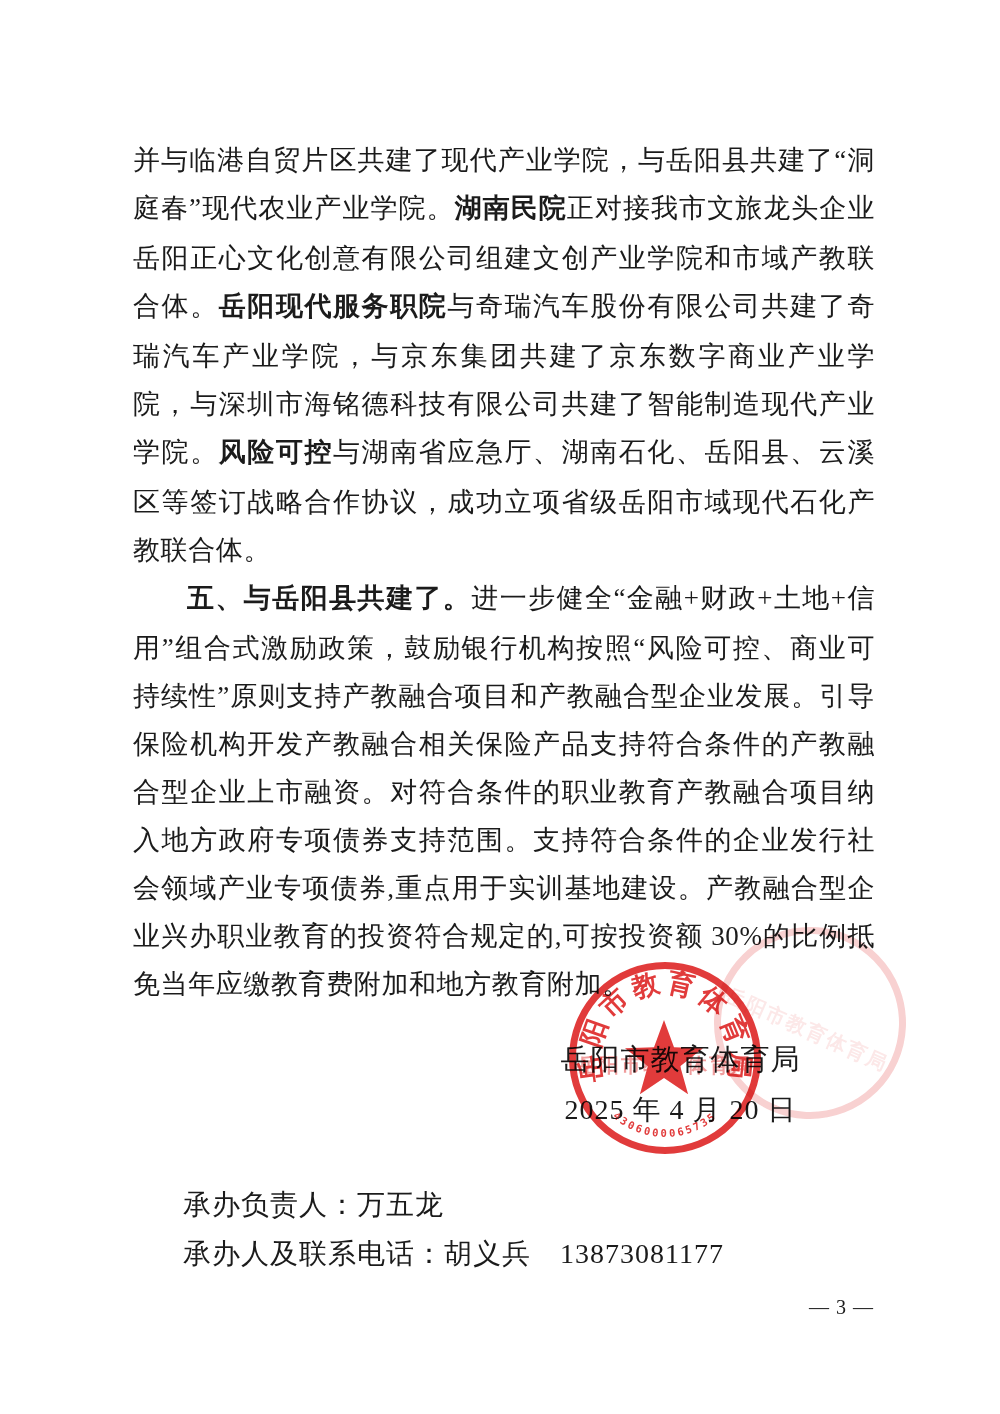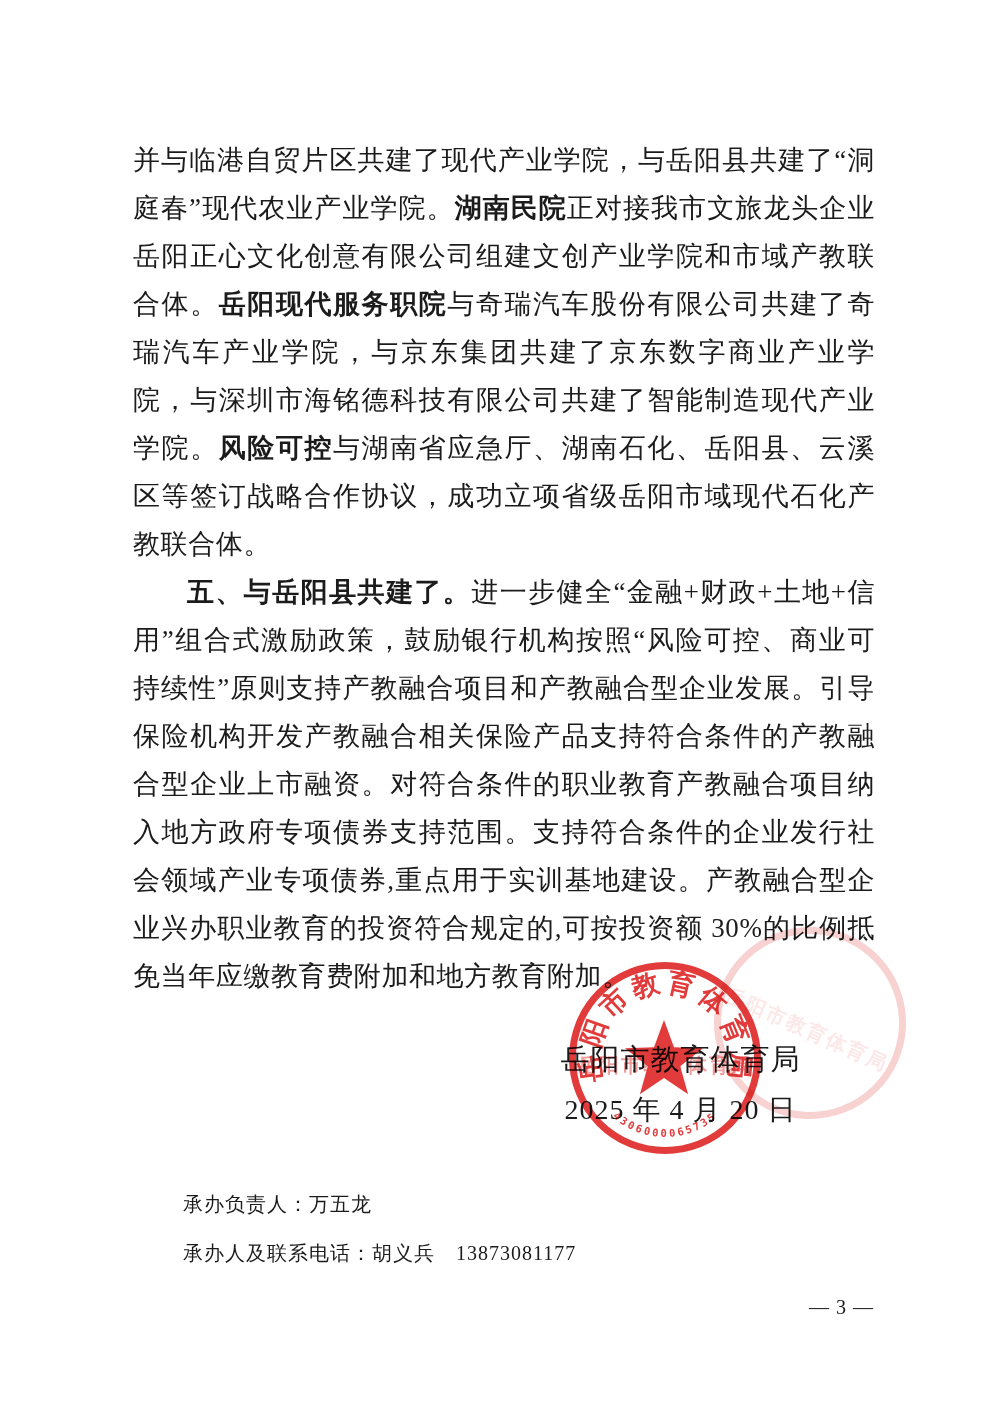--- a/index.html
+++ b/index.html
@@ -20,36 +20,36 @@
     left:133px;top:136px;width:742px;
     font-size:27px;
     line-height:48px;
     letter-spacing:0.6px;
     text-align:justify;
     color:var(--ink,#1b1b1b);
   }
   .para{text-align:justify;}
   .para.indent{text-indent:2em;}
   .para .bold{
-    font-family:Liberation Serif, serif;
+    font-family:Liberation Mono, monospace;
     font-weight:700;
   }
   .sig-org{
     position:absolute;left:508px;top:1040px;width:345px;
     font-size:29px;letter-spacing:1px;text-align:center;
     color:var(--ink,#1b1b1b);
   }
   .sig-date{
     position:absolute;left:508px;top:1091px;width:345px;
     font-size:28px;letter-spacing:1px;text-align:center;
     color:var(--ink,#1b1b1b);
   }
   .contacts{
     position:absolute;left:183px;top:1180px;width:700px;
-    font-size:20px;line-height:49px;letter-spacing:1px;
+    font-size:28px;line-height:49px;letter-spacing:1px;
     color:var(--ink,#1b1b1b);
   }
   .page-num{
     position:absolute;right:126px;top:1296px;
     font-size:20px;letter-spacing:1px;
     color:var(--ink,#1b1b1b);
   }
   .seal{
     position:absolute;left:560px;top:953px;
     width:210px;height:210px;

